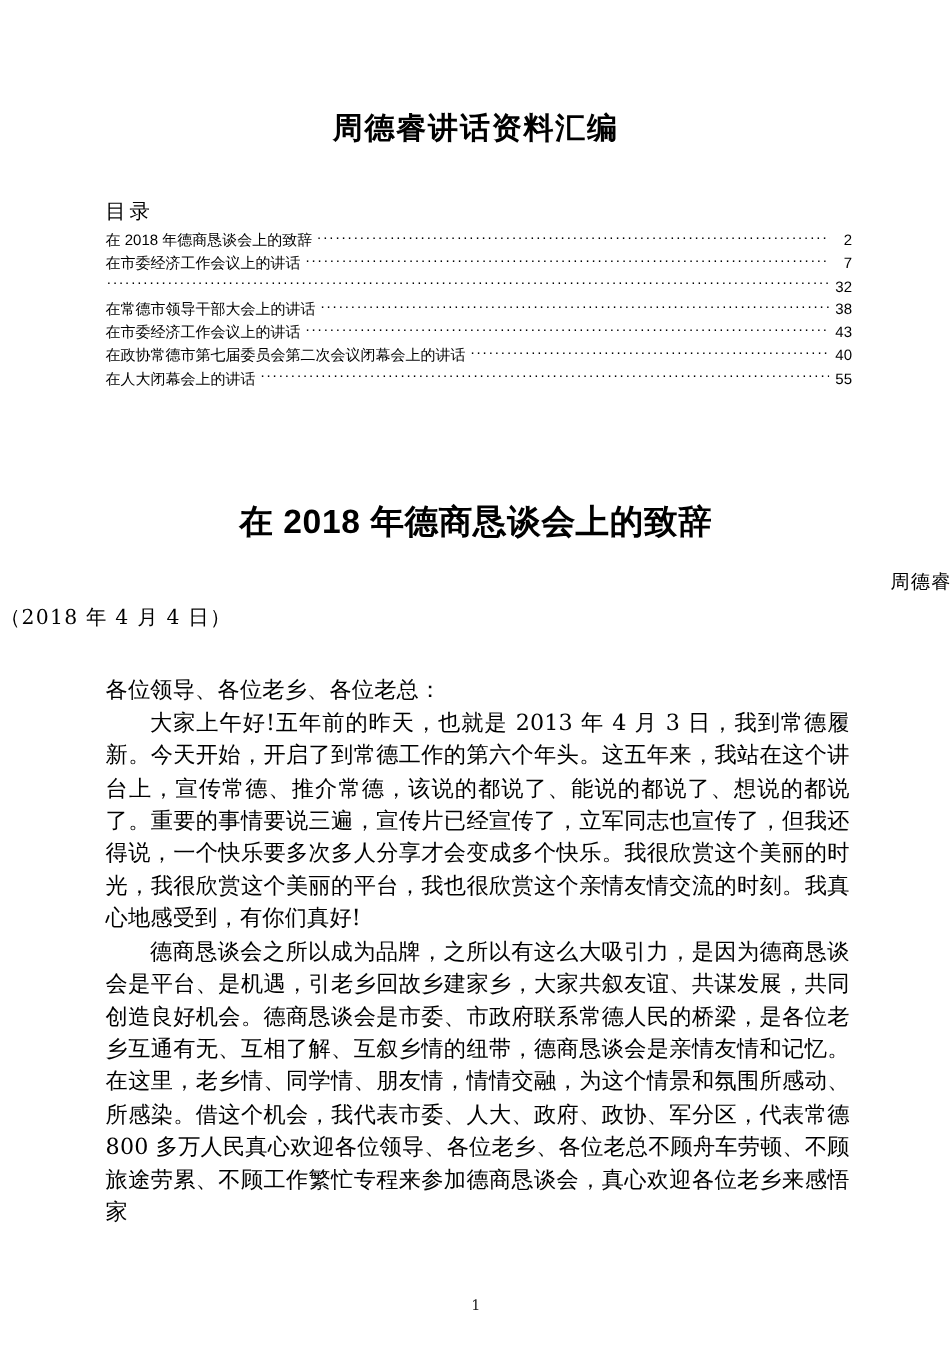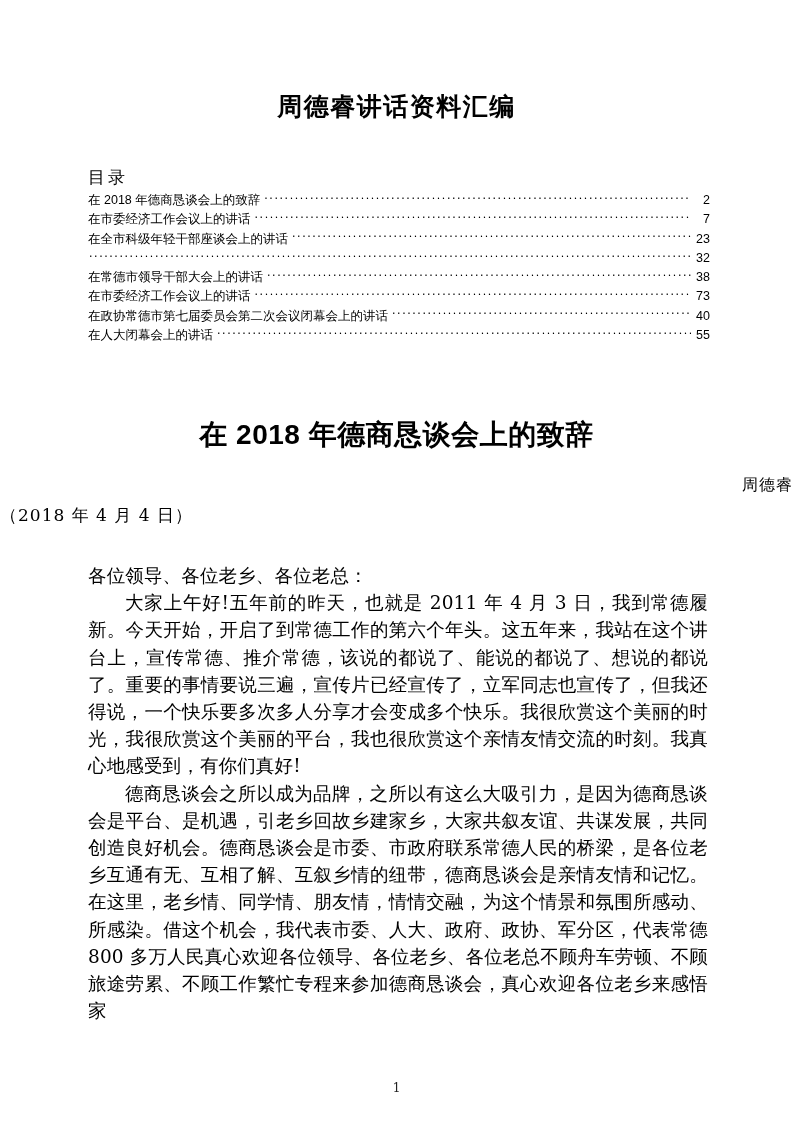--- a/index.html
+++ b/index.html
@@ -182,56 +182,51 @@
         <span class="toc-label">在 2018 年德商恳谈会上的致辞</span>
         <span class="toc-dots"></span>
         <span class="toc-page">2</span>
       </li>
       <li class="toc-item">
         <span class="toc-label">在市委经济工作会议上的讲话</span>
         <span class="toc-dots"></span>
         <span class="toc-page">7</span>
       </li>
       <li class="toc-item">
-        <span class="toc-label">在全市科级年轻干部座谈会上的讲话</span>
-        <span class="toc-dots"></span>
-        <span class="toc-page">23</span>
-      </li>
-      <li class="toc-item">
         <span class="toc-dots"></span>
         <span class="toc-page">32</span>
       </li>
       <li class="toc-item">
         <span class="toc-label">在常德市领导干部大会上的讲话</span>
         <span class="toc-dots"></span>
         <span class="toc-page">38</span>
       </li>
       <li class="toc-item">
         <span class="toc-label">在市委经济工作会议上的讲话</span>
         <span class="toc-dots"></span>
-        <span class="toc-page">73</span>
+        <span class="toc-page">43</span>
       </li>
       <li class="toc-item">
         <span class="toc-label">在政协常德市第七届委员会第二次会议闭幕会上的讲话</span>
         <span class="toc-dots"></span>
         <span class="toc-page">40</span>
       </li>
       <li class="toc-item">
         <span class="toc-label">在人大闭幕会上的讲话</span>
         <span class="toc-dots"></span>
         <span class="toc-page">55</span>
       </li>
     </ul>
   </div>
 
   <div class="article-title">在 2018 年德商恳谈会上的致辞</div>
   <div class="article-author">周德睿</div>
   <div class="article-date">（2018 年 4 月 4 日）</div>
 
   <div class="body-text">
     <p class="para">各位领导、各位老乡、各位老总：</p>
-    <p class="para indent">大家上午好!五年前的昨天，也就是 2011 年 4 月 3 日，我到常德履新。今天开始，开启了到常德工作的第六个年头。这五年来，我站在这个讲台上，宣传常德、推介常德，该说的都说了、能说的都说了、想说的都说了。重要的事情要说三遍，宣传片已经宣传了，立军同志也宣传了，但我还得说，一个快乐要多次多人分享才会变成多个快乐。我很欣赏这个美丽的时光，我很欣赏这个美丽的平台，我也很欣赏这个亲情友情交流的时刻。我真心地感受到，有你们真好!</p>
+    <p class="para indent">大家上午好!五年前的昨天，也就是 2013 年 4 月 3 日，我到常德履新。今天开始，开启了到常德工作的第六个年头。这五年来，我站在这个讲台上，宣传常德、推介常德，该说的都说了、能说的都说了、想说的都说了。重要的事情要说三遍，宣传片已经宣传了，立军同志也宣传了，但我还得说，一个快乐要多次多人分享才会变成多个快乐。我很欣赏这个美丽的时光，我很欣赏这个美丽的平台，我也很欣赏这个亲情友情交流的时刻。我真心地感受到，有你们真好!</p>
     <p class="para indent">德商恳谈会之所以成为品牌，之所以有这么大吸引力，是因为德商恳谈会是平台、是机遇，引老乡回故乡建家乡，大家共叙友谊、共谋发展，共同创造良好机会。德商恳谈会是市委、市政府联系常德人民的桥梁，是各位老乡互通有无、互相了解、互叙乡情的纽带，德商恳谈会是亲情友情和记忆。在这里，老乡情、同学情、朋友情，情情交融，为这个情景和氛围所感动、所感染。借这个机会，我代表市委、人大、政府、政协、军分区，代表常德 800 多万人民真心欢迎各位领导、各位老乡、各位老总不顾舟车劳顿、不顾旅途劳累、不顾工作繁忙专程来参加德商恳谈会，真心欢迎各位老乡来感悟家</p>
   </div>
 
   <div class="page-number">1</div>
 
 </div>
 
 </body></html>

